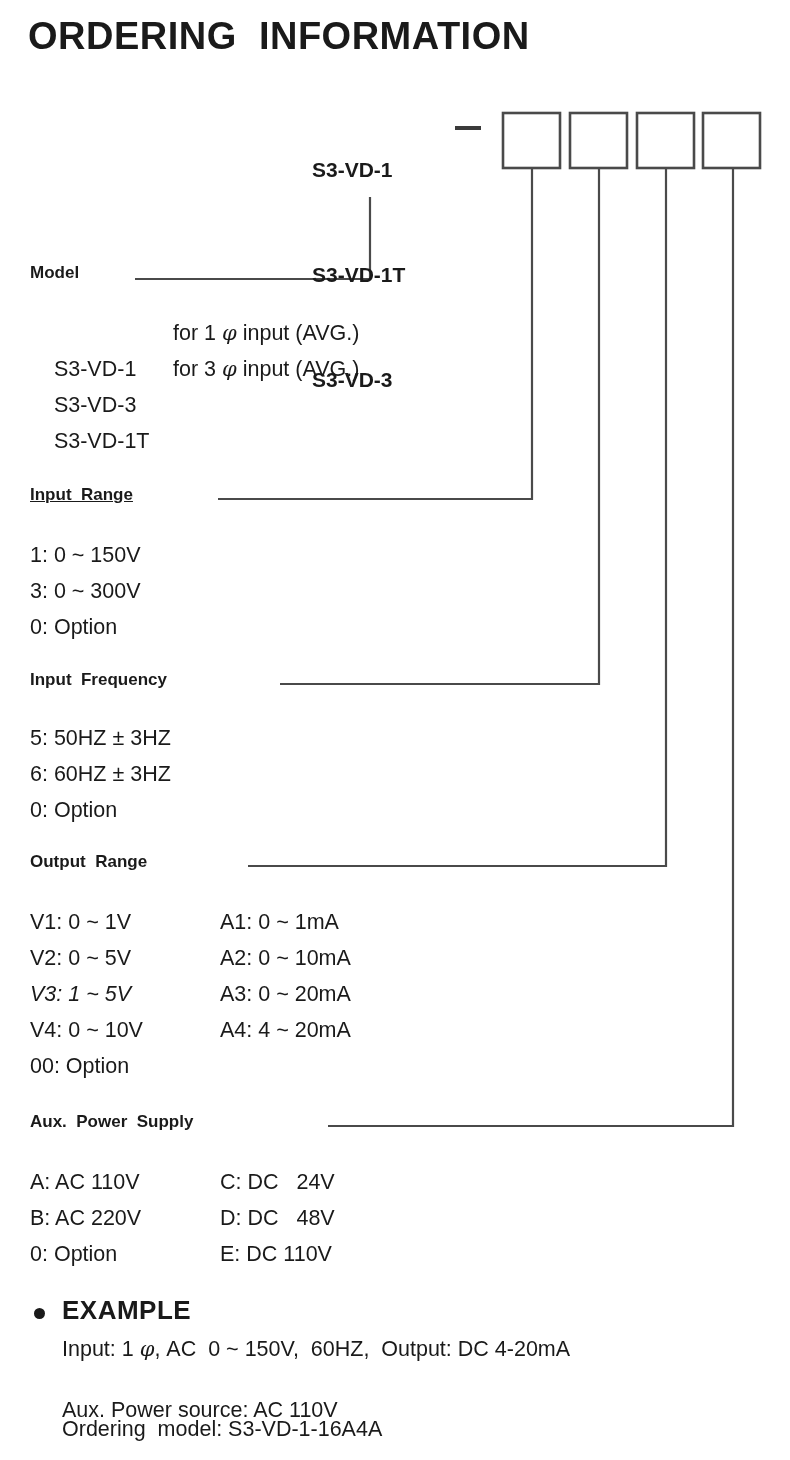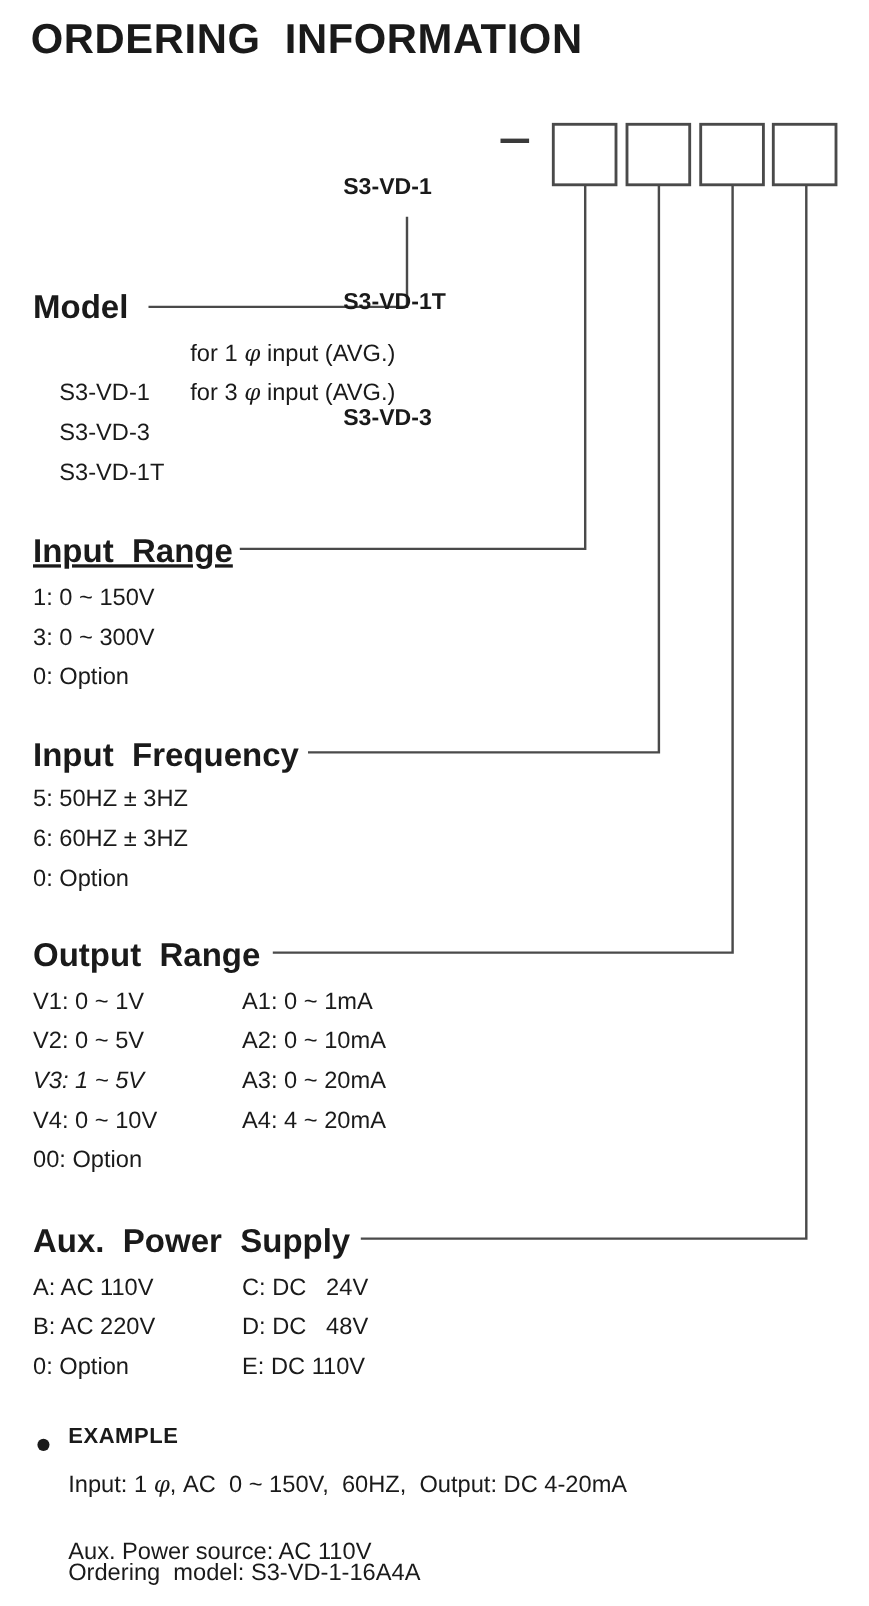--- a/index.html
+++ b/index.html
@@ -44,30 +44,31 @@
   #dash {
     left: 455px;
     top: 126px;
     width: 26px;
     height: 4px;
     background: #3a3a3a;
   }
 
   
   .sec-head {
-    font-size: 30px;
+    font-size: 17px;
     font-weight: bold;
     white-space: pre;
   }
 
   
   .line {
     font-size: 21.5px;
     white-space: pre;
     line-height: 36px;
+    margin-top: 12px;
   }
   .col2 { left: 220px; }
 
   .phi {
     font-family: "DejaVu Serif", serif;
     font-style: italic;
     font-size: 21px;
   }
 
   
@@ -75,21 +76,21 @@
     left: 34px;
     top: 1308px;
     width: 11px;
     height: 11px;
     border-radius: 50%;
     background: #1a1a1a;
   }
   #ex-title {
     left: 62px;
     top: 1295px;
-    font-size: 20px;
+    font-size: 26px;
     font-weight: bold;
     letter-spacing: 0.5px;
     white-space: pre;
   }
   .ex-line {
     left: 62px;
     font-size: 21.5px;
     white-space: pre;
   }
 

